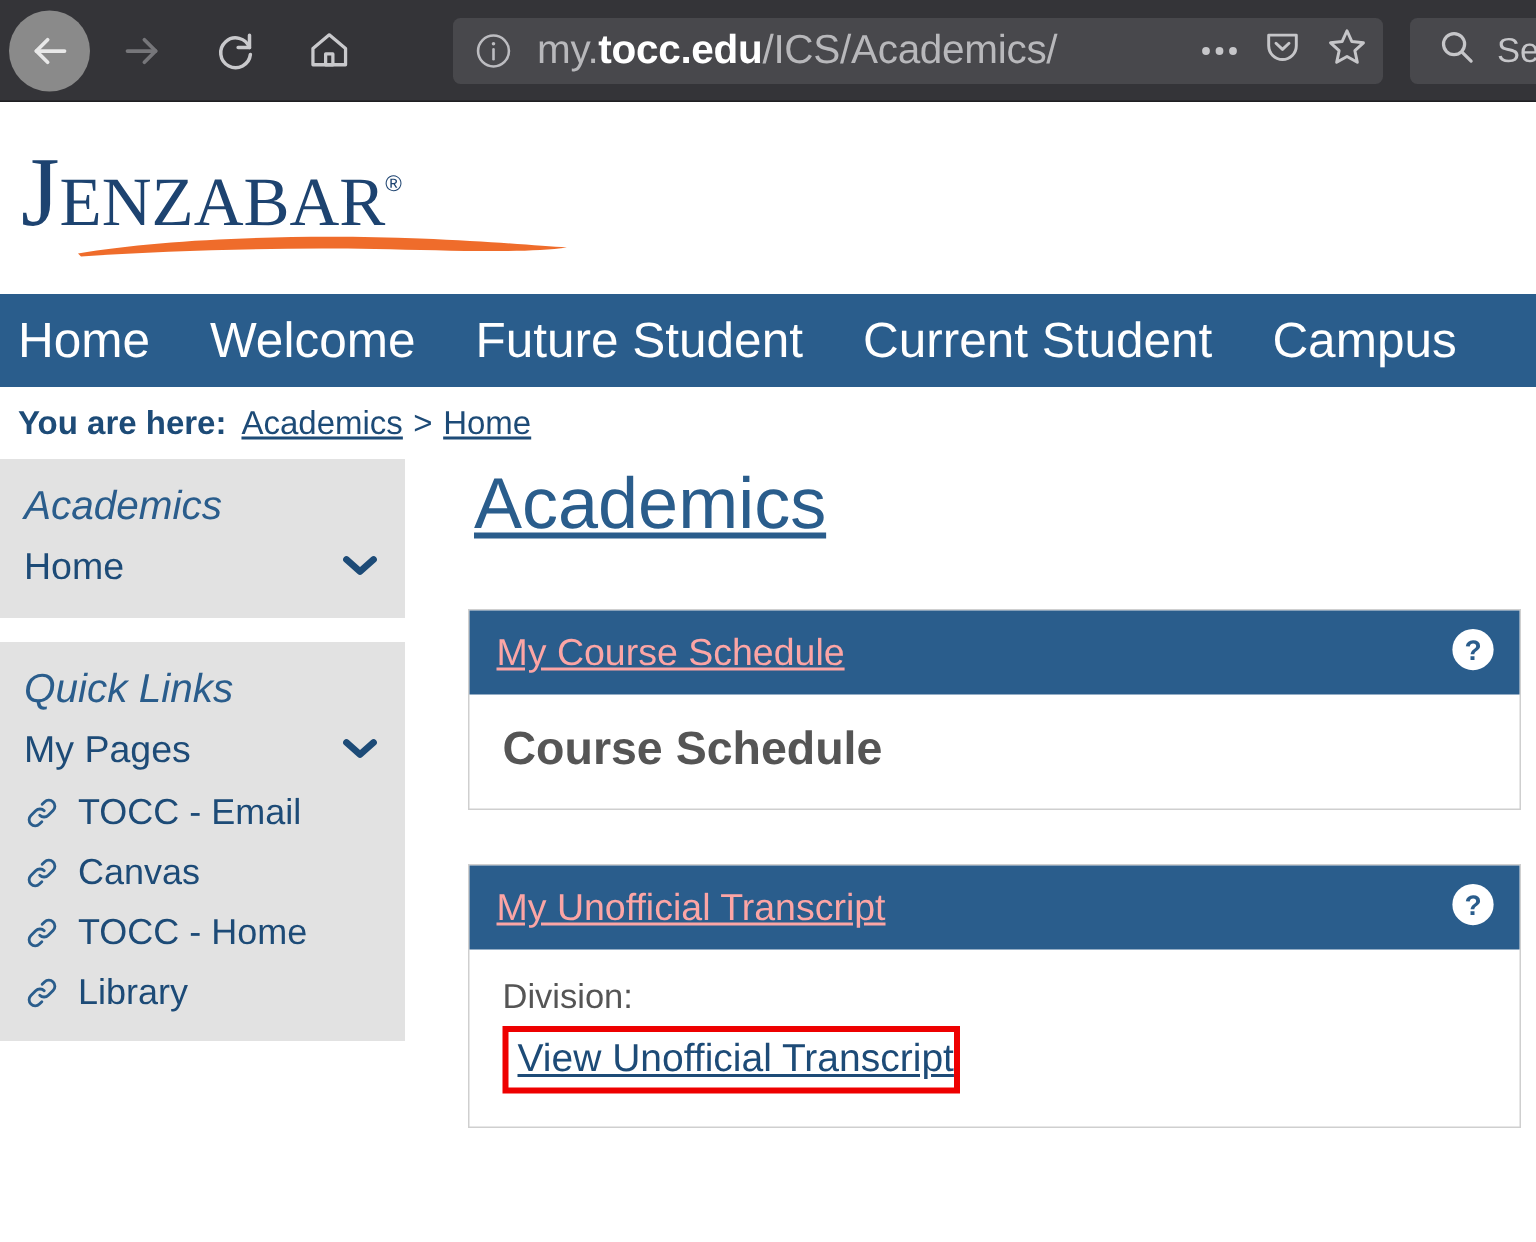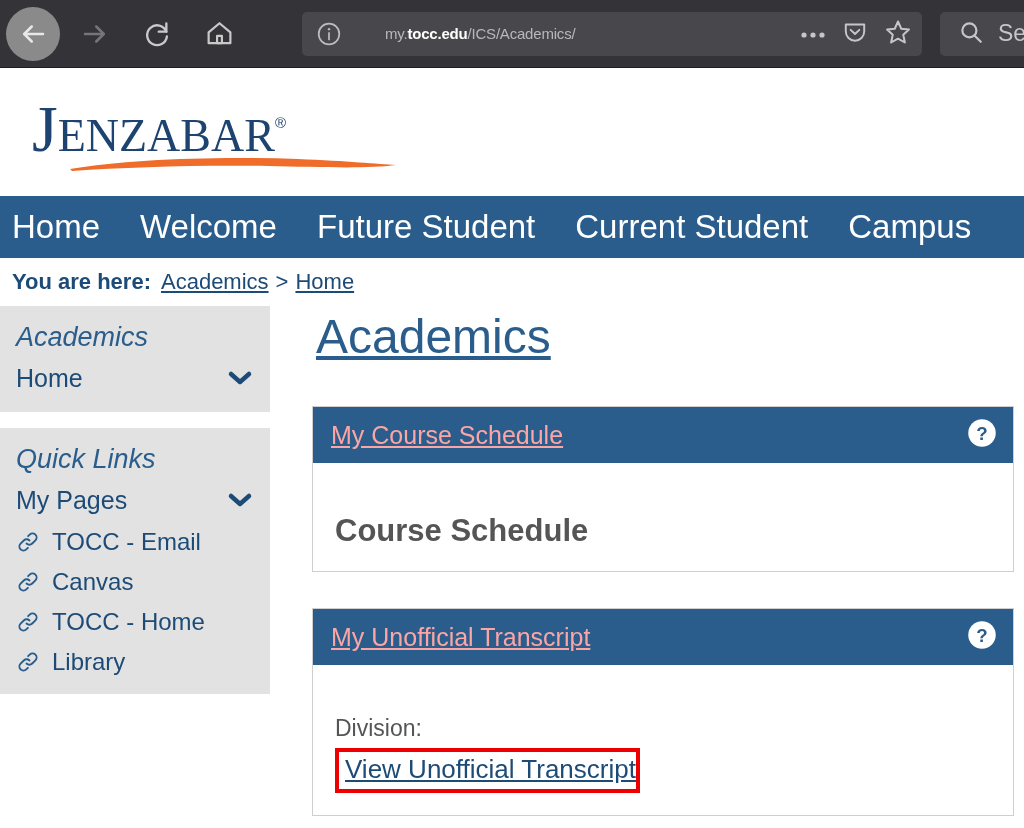--- a/index.html
+++ b/index.html
@@ -53,27 +53,26 @@
     background: #48484c;
     border-radius: 5px;
     display: flex;
     align-items: center;
     box-sizing: border-box;
     padding: 0 10px 0 14px;
   }
   .url-info-icon { flex: none; margin-right: 16px; display: flex; }
   .url-text {
     flex: 1;
-    font-size: 15px;
+    font-size: 27px;
     color: #b8b8bb;
     white-space: nowrap;
     overflow: hidden;
     letter-spacing: -0.2px;
     font-family: "Liberation Sans", sans-serif;
-    margin-left: 27px;
   }
   .url-text .host { color: #ffffff; font-weight: bold; }
   .url-icons { display: flex; align-items: center; gap: 16px; flex: none; padding-left: 12px; }
 
   .searchbar {
     position: relative;
     flex: none;
     width: 130px;
     height: 44px;
     margin-left: 18px;
@@ -99,21 +98,21 @@
     height: 760px;
     background: #ffffff;
   }
 
   .logo-area {
     height: 128px;
     position: relative;
   }
   .logo {
     position: absolute;
-    left: 32px;
+    left: 14px;
     top: 20px;
     width: 390px;
     height: 96px;
   }
   .logo-word {
     font-family: "Liberation Serif", serif;
     font-size: 66px;
     color: #1d4370;
     letter-spacing: 0px;
     line-height: 70px;
@@ -238,21 +237,20 @@
   }
   .portlet-head .ph-title {
     flex: 1;
     color: #fca5a5;
     font-size: 25px;
     text-decoration: underline;
     white-space: nowrap;
   }
   .portlet-body {
     padding: 18px 18px 22px 22px;
-    margin-top: 32px;
   }
   .body-heading {
     font-size: 31px;
     font-weight: bold;
     color: #555555;
     white-space: nowrap;
   }
   .body-label {
     font-size: 23px;
     font-weight: normal;

